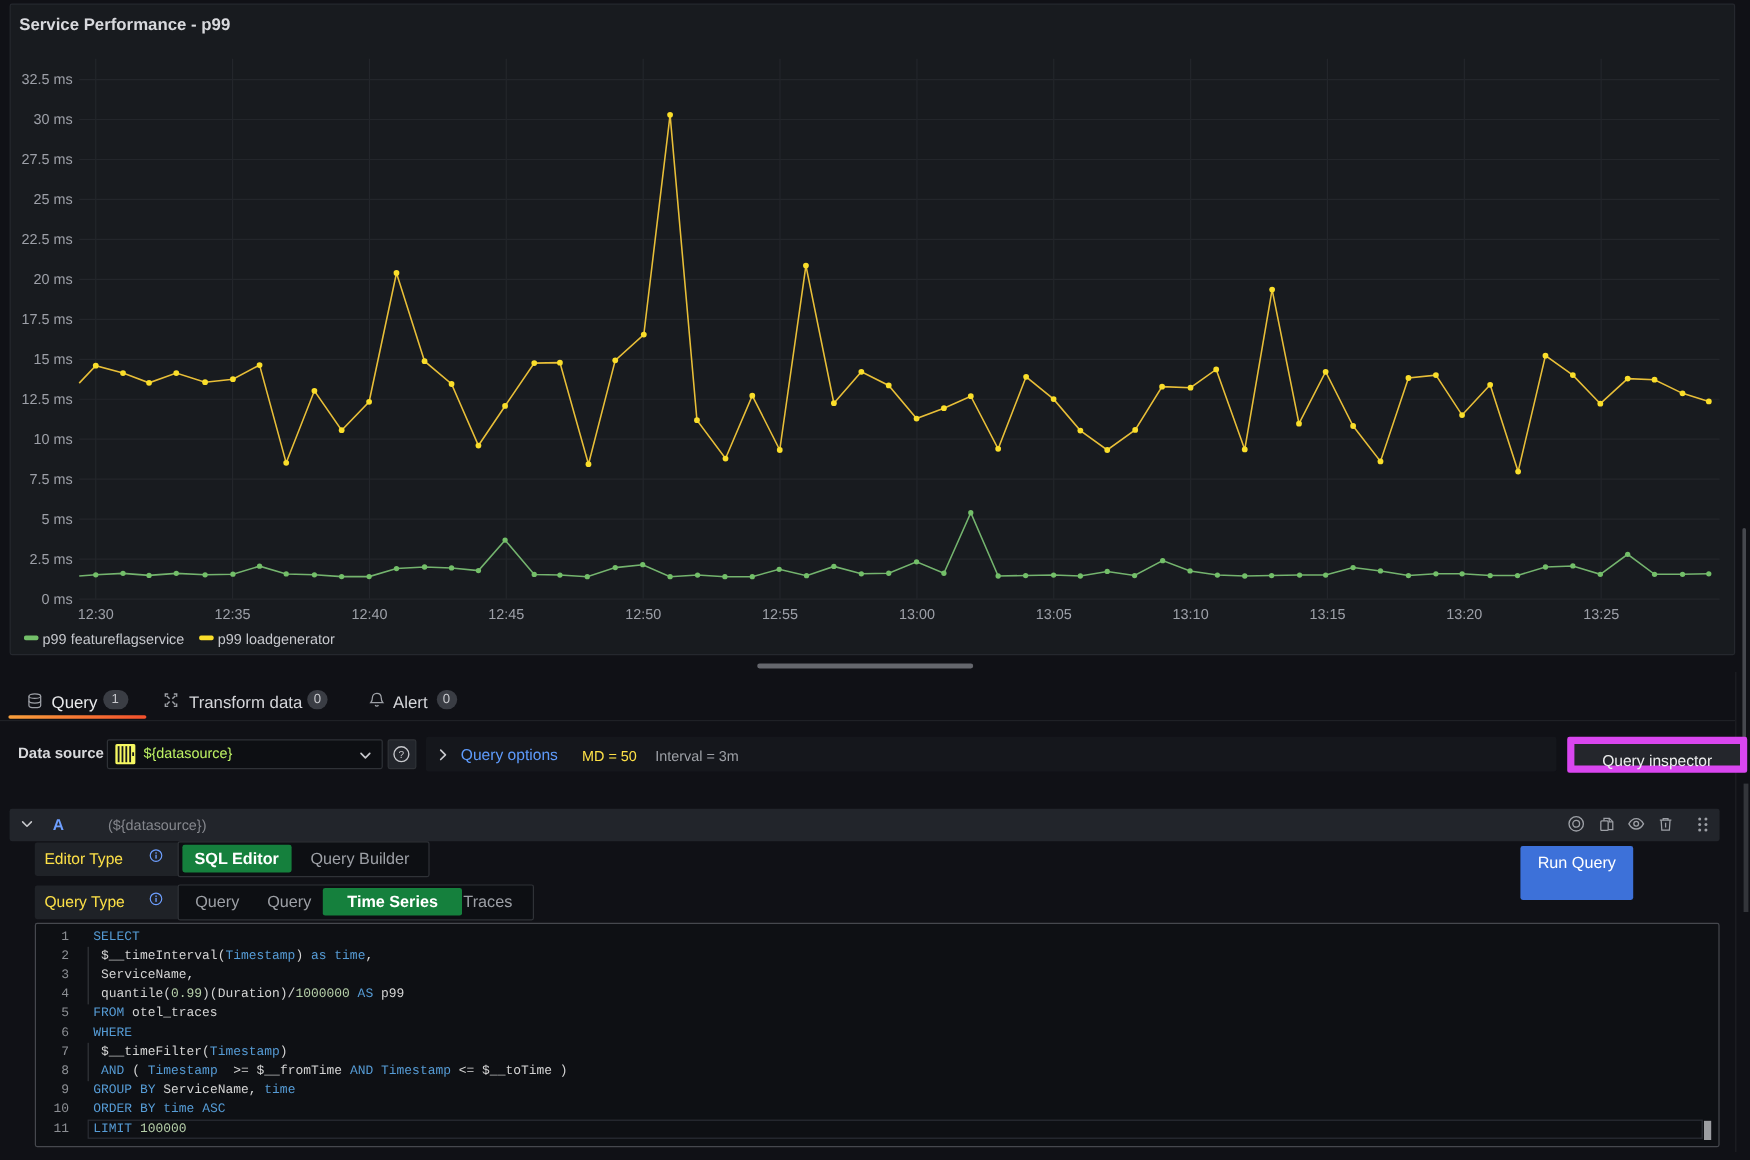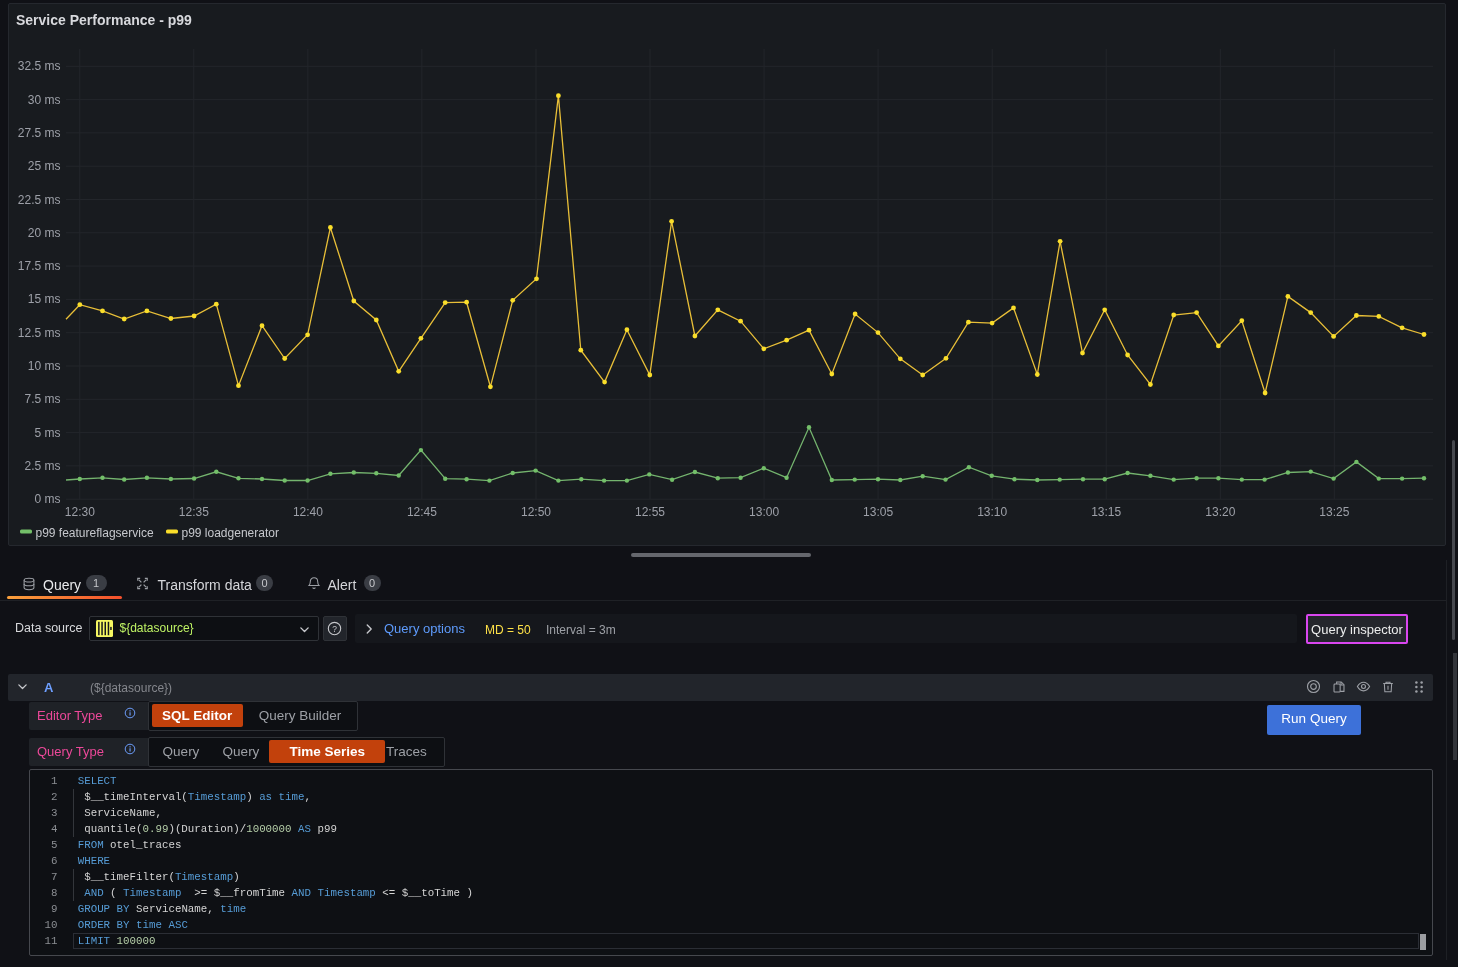--- a/index.html
+++ b/index.html
@@ -1,23 +1,23 @@
 <!DOCTYPE html>
 <html><head><meta charset="utf-8"><style>
 *{margin:0;padding:0;box-sizing:border-box}
 html,body{width:1458px;height:967px;overflow:hidden;background:#101116}
 body{font-family:"Liberation Sans",sans-serif;position:relative}
 .ax{font:12px "Liberation Sans";fill:#9da0a8}
 .lg{font:12px "Liberation Sans";fill:#c6c8cd}
 .abs{position:absolute}
 .tabtxt{position:absolute;font-size:14px;color:#d5d6da;font-weight:500;line-height:16px}
 .badge{position:absolute;height:16px;border-radius:8px;background:#3a3d44;color:#c6c7cb;font-size:11px;text-align:center;line-height:16px;top:575px}
-.lblbox{position:absolute;left:29px;width:131px;height:28px;background:#1f2227;border-radius:2px;color:#ec4899;font-size:13px;font-weight:500;line-height:28px;padding-left:8px}
+.lblbox{position:absolute;left:29px;width:131px;height:28px;background:#1f2227;border-radius:2px;color:#fde047;font-size:13px;font-weight:500;line-height:28px;padding-left:8px}
 .radio{position:absolute;height:30px;background:#0d0f13;border:1px solid #2f3237;border-radius:2px}
-.chip{position:absolute;top:3px;height:23px;background:#c2410c;border-radius:2px;color:#fff;font-weight:700;font-size:13.5px;text-align:center;line-height:23px}
+.chip{position:absolute;top:3px;height:23px;background:#15803d;border-radius:2px;color:#fff;font-weight:700;font-size:13.5px;text-align:center;line-height:23px}
 .ritem{position:absolute;top:3px;height:23px;color:#9da0a6;font-weight:400;font-size:13.5px;text-align:center;line-height:23px}
 #code i{color:#569cd6;font-style:normal}
 #code u{color:#b5cea8;text-decoration:none}
 </style></head>
 <body>
 
 <div class="abs" style="left:8px;top:3px;width:1437.5px;height:543px;background:#181b1f;border:1px solid #25282e;border-radius:2px"></div>
 <div class="abs" style="left:16px;top:12px;font-size:14px;font-weight:700;color:#d8d9dd">Service Performance - p99</div>
 <svg width="1458" height="967" style="position:absolute;left:0;top:0" xmlns="http://www.w3.org/2000/svg">
 <g>
@@ -231,21 +231,21 @@
 <div class="tabtxt" style="left:157.5px;top:577px">Transform data</div>
 <div class="badge" style="left:256px;width:17px">0</div>
 <div class="abs" style="left:307px;top:576px;line-height:0"><svg width="14" height="14" viewBox="0 0 16 16" fill="none" stroke="#9da0a6" stroke-width="1.2">
       <path d="M8 2 c-2.6 0-4.2 1.9-4.2 4.3 0 2.8-1 3.9-1.6 4.6 h11.6 c-.6-.7-1.6-1.8-1.6-4.6 C12.2 3.9 10.6 2 8 2 Z"></path>
       <path d="M6.5 13.2 a1.6 1.6 0 0 0 3 0"></path>
     </svg></div>
 <div class="tabtxt" style="left:327.5px;top:577px">Alert</div>
 <div class="badge" style="left:363.5px;width:17px">0</div>
 <div class="abs" style="left:7px;top:595.5px;width:115px;height:3.5px;border-radius:2px;background:linear-gradient(90deg,#f9a03c,#f4502c)"></div>
 
-<div class="abs" style="left:15px;top:621px;font-size:12.5px;font-weight:400;color:#d8d9dc">Data source</div>
+<div class="abs" style="left:15px;top:621px;font-size:12.5px;font-weight:700;color:#d8d9dc">Data source</div>
 <div class="abs" style="left:88.5px;top:615.5px;width:230px;height:25.5px;background:#0d0f13;border:1px solid #2f3237;border-radius:2px"></div>
 <div class="abs" style="left:96px;top:620px"><svg width="17" height="17" viewBox="0 0 17 17">
       <rect width="17" height="17" rx="1.5" fill="#f6f862"></rect>
       <rect x="2.1" y="1.8" width="1.5" height="13.4" fill="#15171c"></rect>
       <rect x="5.3" y="1.8" width="1.5" height="13.4" fill="#15171c"></rect>
       <rect x="8.5" y="1.8" width="1.5" height="13.4" fill="#15171c"></rect>
       <rect x="11.7" y="1.8" width="1.5" height="13.4" fill="#15171c"></rect>
       <rect x="14.2" y="6.9" width="1.5" height="3.1" fill="#15171c"></rect>
     </svg></div>
 <div class="abs" style="left:119.5px;top:621px;font-size:12px;color:#bef264">${datasource}</div>
@@ -256,21 +256,21 @@
       <circle cx="8" cy="8" r="6.6" stroke="#c7c8cc" stroke-width="1.2"></circle>
       <text x="8" y="11.2" text-anchor="middle" font-family="Liberation Sans" font-size="9" fill="#c7c8cc">?</text>
     </svg></div>
 <div class="abs" style="left:354.5px;top:613.5px;width:942px;height:29.5px;background:#15171c;border-radius:2px"></div>
 <div class="abs" style="left:361.5px;top:621.5px;line-height:0"><svg width="14" height="14" viewBox="0 0 16 16" fill="none">
       <path d="M6 3.5 L10.5 8 L6 12.5" stroke="#c7c8cc" stroke-width="1.6" stroke-linecap="round" stroke-linejoin="round"></path>
     </svg></div>
 <div class="abs" style="left:384px;top:621px;font-size:13px;font-weight:500;color:#5e9bfc">Query options</div>
 <div class="abs" style="left:485px;top:622.5px;font-size:12px;color:#fde047">MD = 50</div>
 <div class="abs" style="left:546px;top:622.5px;font-size:12px;color:#9da0a6">Interval = 3m</div>
-<div class="abs" style="left:1306px;top:614px;width:102px;height:29.5px;background:#24262c;border:2px solid #d946ef;border-radius:2px;color:#eceded;font-size:13px;font-weight:500;text-align:center;line-height:27.5px">Query inspector</div>
+<div class="abs" style="left:1306px;top:614px;width:150px;height:29.5px;background:#24262c;border:6px solid #d946ef;border-radius:2px;color:#eceded;font-size:13px;font-weight:500;text-align:center;line-height:27.5px">Query inspector</div>
 
 <div class="abs" style="left:8px;top:673.5px;width:1424.7px;height:27px;background:#22252b;border-radius:2px"></div>
 <div class="abs" style="left:16px;top:679.5px;line-height:0"><svg width="13" height="13" viewBox="0 0 16 16" fill="none">
       <path d="M3.5 6 L8 10.5 L12.5 6" stroke="#c7c8cc" stroke-width="1.6" stroke-linecap="round" stroke-linejoin="round"></path>
     </svg></div>
 <div class="abs" style="left:44px;top:679.5px;font-size:13px;font-weight:700;color:#6e9fff">A</div>
 <div class="abs" style="left:90px;top:680.5px;font-size:12px;color:#85878d">(${datasource})</div>
 <div class="abs" style="left:1306px;top:679px"><svg width="15" height="15" viewBox="0 0 16 16" fill="none" stroke="#9da0a6" stroke-width="1.2">
       <circle cx="8" cy="8" r="6.4"></circle>
       <circle cx="8" cy="8" r="3"></circle>
@@ -300,21 +300,21 @@
     </svg></div>
 
 <div class="lblbox" style="top:702px">Editor Type<span style="position:absolute;left:95px;top:5px;line-height:0"><svg width="12" height="12" viewBox="0 0 16 16" fill="none">
         <circle cx="8" cy="8" r="6.4" stroke="#6e9fff" stroke-width="1.3"></circle>
         <rect x="7.3" y="7" width="1.5" height="4.4" fill="#6e9fff"></rect>
         <rect x="7.3" y="4.3" width="1.5" height="1.6" fill="#6e9fff"></rect>
       </svg></span></div>
 <div class="radio" style="left:148px;top:701px;width:209.5px"></div>
 <div class="chip" style="left:151.5px;top:704px;width:91.5px">SQL Editor</div>
 <div class="ritem" style="left:252px;top:704px;width:96px">Query Builder</div>
-<div class="abs" style="left:1267px;top:705px;width:94px;height:30px;background:#3d71d9;border-radius:2px;color:#fff;font-size:13.5px;font-weight:500;text-align:center;line-height:27.5px">Run Query</div>
+<div class="abs" style="left:1267px;top:705px;width:94px;height:45px;background:#3d71d9;border-radius:2px;color:#fff;font-size:13.5px;font-weight:500;text-align:center;line-height:27.5px">Run Query</div>
 
 <div class="lblbox" style="top:738px">Query Type<span style="position:absolute;left:95px;top:5px;line-height:0"><svg width="12" height="12" viewBox="0 0 16 16" fill="none">
         <circle cx="8" cy="8" r="6.4" stroke="#6e9fff" stroke-width="1.3"></circle>
         <rect x="7.3" y="7" width="1.5" height="4.4" fill="#6e9fff"></rect>
         <rect x="7.3" y="4.3" width="1.5" height="1.6" fill="#6e9fff"></rect>
       </svg></span></div>
 <div class="radio" style="left:148px;top:737px;width:296.5px"></div>
 <div class="ritem" style="left:157px;top:740px;width:48px">Query</div>
 <div class="ritem" style="left:219px;top:740px;width:44px">Query</div>
 <div class="chip" style="left:269.2px;top:740px;width:116px">Time Series</div>

